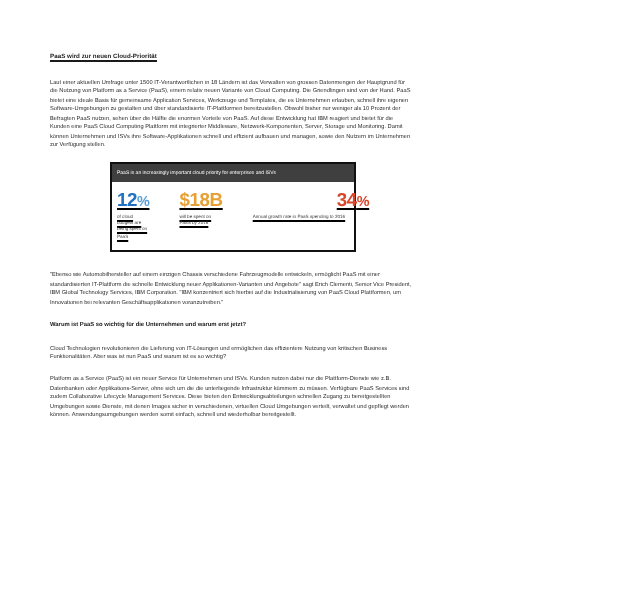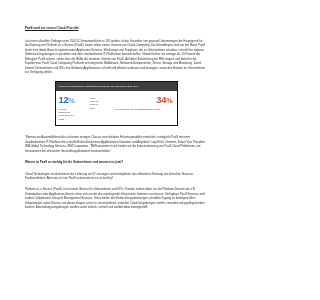--- a/index.html
+++ b/index.html
@@ -69,20 +69,21 @@
     color: #ffffff;
     font-size: 2.5px;
     line-height: 3.5px;
     padding: 2.2px 3px 2.6px 3px;
     font-weight: normal;
   }
   .info-body {
     display: flex;
     padding: 4px 3px 4px 3px;
     gap: 14px;
+    text-decoration: underline;
   }
   .stat {
     flex: 1;
     padding-right: 1px;
   }
   .stat-value {
     font-size: 9.4px;
     font-weight: bold;
     line-height: 10px;
     letter-spacing: -0.2px;
@@ -111,20 +112,23 @@
       <div class="info-body">
 
         <div class="stat">
           <div class="stat-value">
             <span style="color: rgb(32, 114, 195);">12</span><span class="unit" style="color: rgb(90, 158, 216);">%</span>
           </div>
           <div class="stat-caption">of cloud budgets are being spent on PaaS</div>
         </div>
 
         <div class="stat">
+          <div class="stat-value">
+            <span style="color: rgb(231, 160, 51);">$18B</span><span class="unit" style="color: rgb(231, 160, 51);"></span>
+          </div>
           <div class="stat-caption">will be spent on PaaS by 2016</div>
         </div>
 
         <div class="stat">
           <div class="stat-value">
             <span style="color: rgb(216, 71, 42); margin-left: 42px;">34</span><span class="unit" style="color: rgb(216, 71, 42);">%</span>
           </div>
           <div class="stat-caption">Annual growth rate in PaaS spending to 2016</div>
         </div>
 

